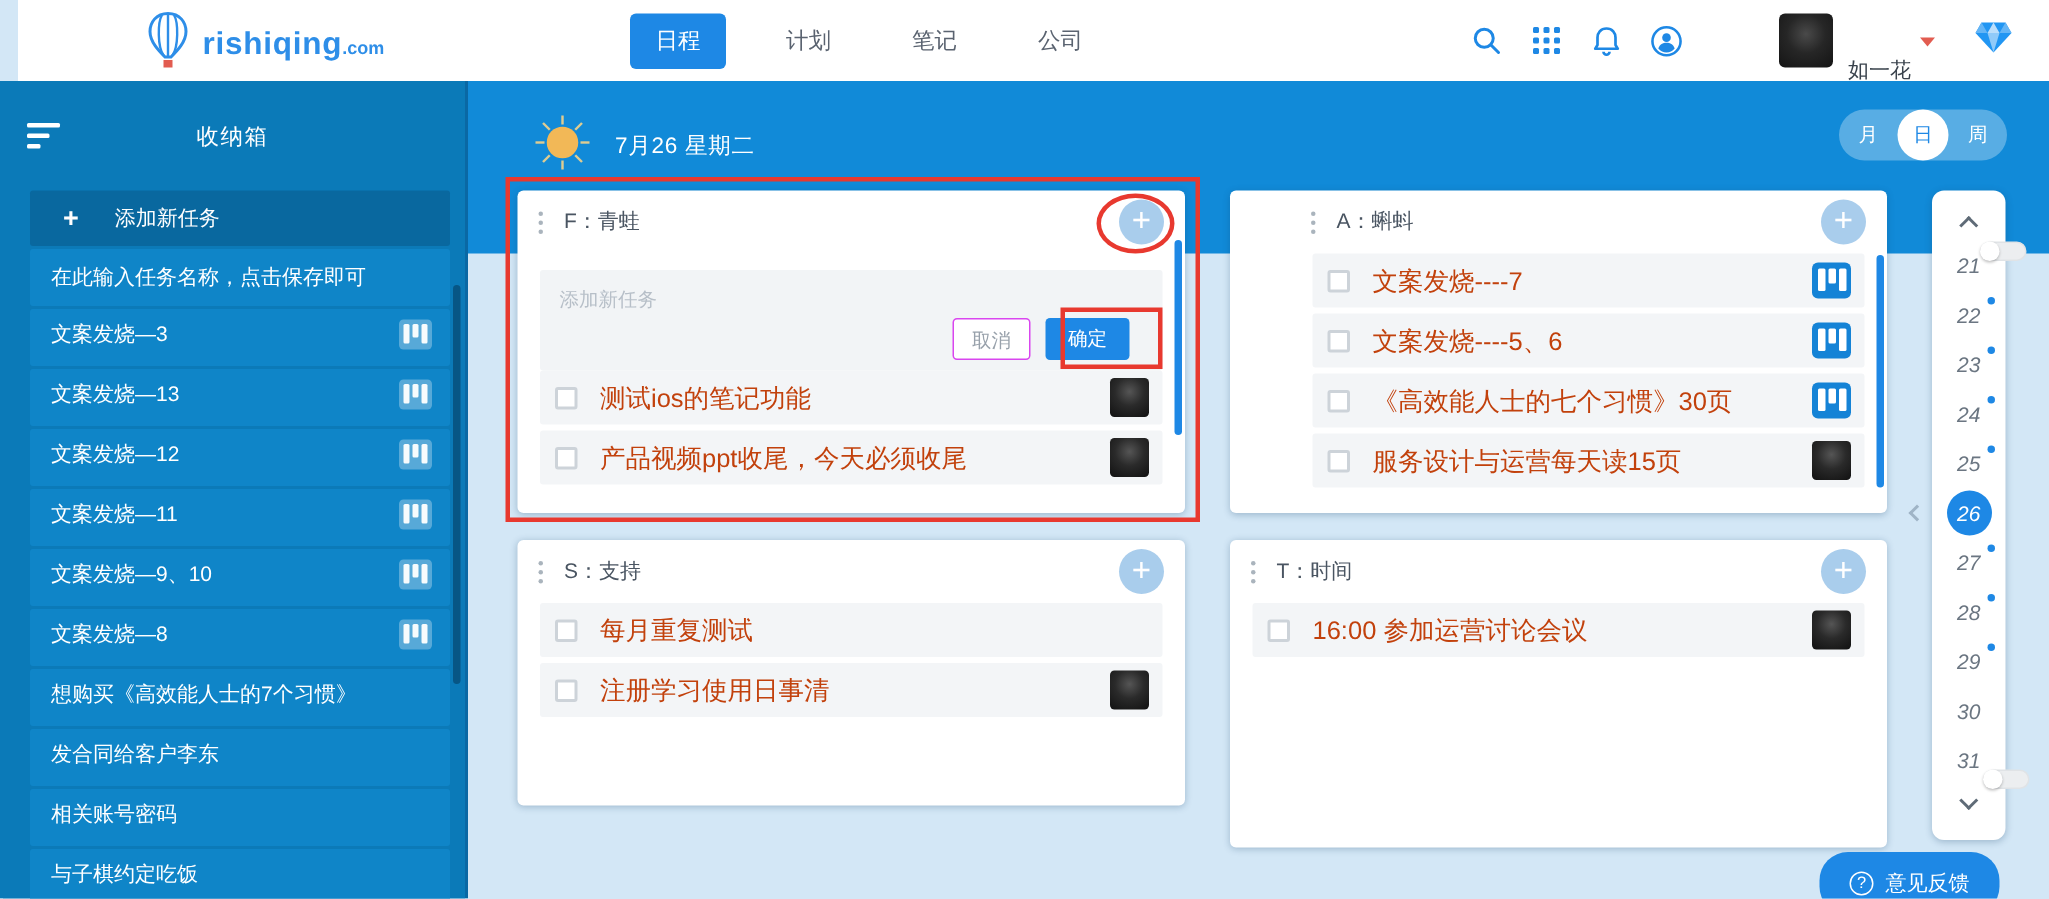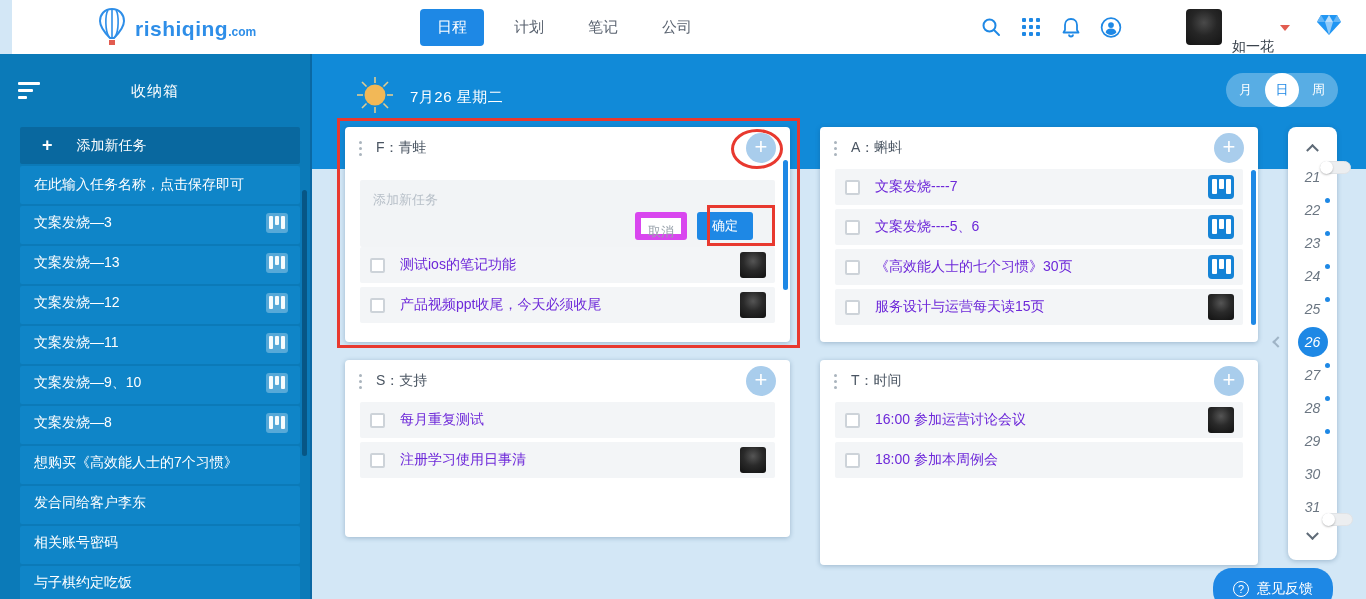--- a/index.html
+++ b/index.html
@@ -4,21 +4,21 @@
 <style>
   * { margin:0; padding:0; box-sizing:border-box; }
   html,body { width:1366px; height:599px; overflow:hidden; font-family:"Liberation Sans",sans-serif; }
   body { position:relative; background:#d3e7f6; }
 
   
   .navbar { position:absolute; top:0; left:12px; right:0; height:54px; background:#fff; z-index:30; }
   .logo { position:absolute; left:86px; top:7px; display:flex; align-items:center; gap:9px; }
   .logo-text { font-size:21px; color:#2e8ee8; font-weight:bold; letter-spacing:.5px; }
   .logo-suffix { font-size:12px; color:#2e8ee8; font-weight:bold; }
-  .nav-tabs { position:absolute; left:408px; top:8px; height:38px; display:flex; align-items:center; gap:16px; }
+  .nav-tabs { position:absolute; left:408px; top:8px; height:38px; display:flex; align-items:center; gap:26px; }
   .nav-tab { font-size:15px; color:#5a6370; cursor:pointer; padding:9px 14px; }
   .nav-tab.active { background:#1e88e5; color:#fff; border-radius:4px; padding:9px 17px; }
   .nav-right { position:absolute; right:24px; top:0; height:54px; display:flex; align-items:center; }
   .nav-icon { width:22px; height:22px; margin-right:18px; display:flex; align-items:center; justify-content:center; cursor:pointer; }
   .avatar { width:36px; height:36px; border-radius:4px; background:radial-gradient(circle at 50% 38%, #4a4a4a 0%, #262626 45%, #141414 100%); margin:0 10px 0 46px; cursor:pointer; }
   .user-name { font-size:14px; color:#3a434d; cursor:pointer;margin-top:40px; }
   .caret-down { width:0; height:0; border-left:5px solid transparent; border-right:5px solid transparent; border-top:6px solid #e25c50; margin:2px 0 0 6px; cursor:pointer; }
   .vip { margin-left:26px; cursor:pointer; }
 
   
@@ -42,39 +42,39 @@
   .band { position:absolute; top:0; left:0; right:0; height:115px; background:#118ad8; }
   .date-header { position:absolute; top:22px; left:46px; display:flex; align-items:center; gap:16px; z-index:2; }
   .date-text { color:#fff; font-size:15px; letter-spacing:.5px; }
   .view-switch { position:absolute; top:19px; right:28px; height:34px; background:rgba(255,255,255,.30); border-radius:17px; display:flex; align-items:center; z-index:2; }
   .vs-item { width:39px; text-align:center; color:#fff; font-size:13px; cursor:pointer; }
   .vs-item.active { width:34px; height:34px; line-height:34px; background:#fff; color:#1e88e5; border-radius:50%; }
 
   
   .card { position:absolute; background:#fff; border-radius:4px; box-shadow:0 1px 5px rgba(18,60,100,.28); z-index:5; }
   .card-frog    { left:35px;  top:73px;  width:445px; height:215px; }
-  .card-tadpole { left:510px; top:73px;  width:438px; height:215px; }
+  .card-tadpole { left:510px; top:73px;  width:438px; height:215px;padding-left:40px; }
   .card-support { left:35px;  top:306px; width:445px; height:177px; }
   .card-time    { left:510px; top:306px; width:438px; height:205px; }
   .card-head { height:42px; display:flex; align-items:center; padding:0 14px; }
   .drag-dots { display:flex; flex-direction:column; gap:3px; margin-right:14px; cursor:grab; }
   .drag-dots i { width:3px; height:3px; border-radius:50%; background:#aab4bd; display:block; }
   .card-title { font-size:14px; color:#4a5562; }
   .plus-btn { margin-left:auto; width:30px; height:30px; border-radius:50%; background:#a9cdec; color:#fff; font-size:22px; line-height:27px; text-align:center; cursor:pointer; }
   .trow { height:36px; margin:0 15px 4px; background:#f3f5f7; display:flex; align-items:center; padding:0 9px 0 10px; border-radius:2px; }
   .cbox { width:15px; height:15px; border:2px solid #cdd3d9; border-radius:2px; background:#fff; margin-right:15px; cursor:pointer; flex:none; }
-  .trow-text { font-size:14px; color:#6d28d9;text-align:center; }
+  .trow-text { font-size:17px; color:#c2410c;text-align:center; }
   .kanban { margin-left:auto; width:26px; height:24px; background:#1583d6; border-radius:4px; display:flex; align-items:flex-start; justify-content:center; gap:2px; padding:4px 3px; cursor:pointer; }
   .kanban i { width:5px; background:#fff; border-radius:1px; display:block; }
   .kanban i:nth-child(1){height:15px;} .kanban i:nth-child(2){height:10px;} .kanban i:nth-child(3){height:15px;}
   .t-avatar { margin-left:auto; width:26px; height:26px; border-radius:3px; background:radial-gradient(circle at 50% 35%, #555 0%, #2a2a2a 45%, #111 100%); }
   .compose { margin:11px 15px 0; height:67px; background:#f2f4f6; position:relative; border-radius:2px; }
   .compose-ph { position:absolute; left:13px; top:11px; font-size:13px; color:#b7bfc8; }
   .btn { position:absolute; bottom:7px; height:28px; font-size:13px; border-radius:3px; text-align:center; line-height:28px; cursor:pointer; }
-  .btn-cancel { right:88px; width:52px; background:#fff; border:6px solid #d946ef; color:#98a1ab; }
+  .btn-cancel { right:88px; width:52px; background:#fff; border:1px solid #d946ef; color:#98a1ab; }
   .btn-confirm { right:22px; width:56px; background:#1e88e5; color:#fff; }
   .card-scroll { position:absolute; right:2px; width:5px; background:#1e88e5; border-radius:3px; }
   .scroll-frog { top:33px; height:130px; }
   .scroll-tadpole { top:43px; height:155px; }
 
   
   .cal { position:absolute; left:978px; top:73px; width:49px; height:433px; background:#fff; border-radius:8px; box-shadow:0 1px 5px rgba(18,60,100,.28); z-index:5; padding-top:7px; }
   .cal-item { height:33px; display:flex; align-items:center; justify-content:center; position:relative; font-size:14px; color:#6b7682; cursor:pointer;font-style:italic; }
   .cal-chev { height:26px; display:flex; align-items:center; justify-content:center; cursor:pointer; }
   .chev { width:9px; height:9px; border-left:2px solid #5f6b77; border-top:2px solid #5f6b77; }
@@ -382,24 +382,20 @@
           <i></i>
         </span>
       <span class="card-title">T：时间</span>
       <span class="plus-btn">+</span>
     </div>
     <div class="trow">
       <span class="cbox"></span>
       <span class="trow-text">16:00 参加运营讨论会议</span>
       <span class="t-avatar"></span>
     </div>
-    <div class="trow">
-      <span class="cbox"></span>
-      <span class="trow-text">18:00 参加本周例会</span>
-    </div>
   </div>
 
   <div class="cal">
     <div class="cal-chev">
         <span class="chev chev-up"></span>
       </div>
     <div class="cal-item">
         <span>21</span>
         <span class="cal-dot"></span>
       </div>

